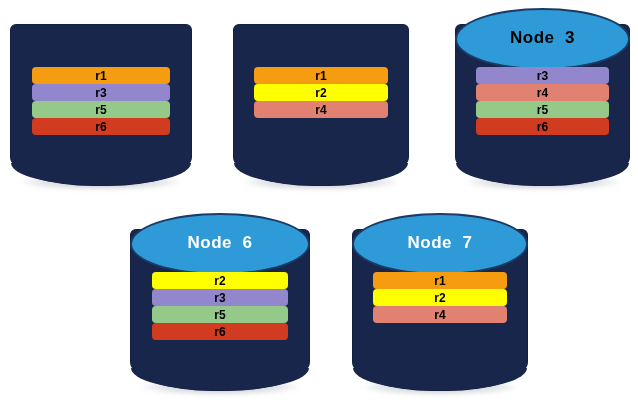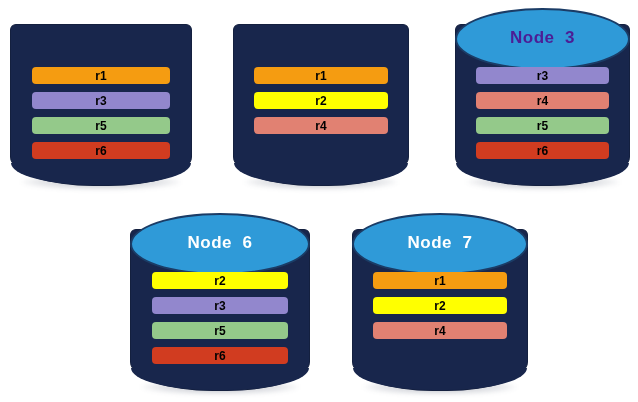--- a/index.html
+++ b/index.html
@@ -88,21 +88,20 @@
   }
 
   
   .replicas {
     position: absolute;
     left: 0;
     right: 0;
     top: 58px;
     display: flex;
     flex-direction: column;
-    gap: 8px;
     padding: 1px 12%;
     box-sizing: border-box;
     z-index: 3;
   }
 
   .replica {
     height: 17px;
     border-radius: 4px;
     display: flex;
     align-items: center;
@@ -142,21 +141,21 @@
       <div class="replicas">
         <div class="replica" style="background: rgb(245, 156, 17); color: rgb(0, 0, 0);">r1</div>
         <div class="replica" style="background: rgb(255, 255, 0); color: rgb(0, 0, 0);">r2</div>
         <div class="replica" style="background: rgb(225, 129, 114); color: rgb(0, 0, 0);">r4</div>
       </div>
     </div>
     <div class="node" id="node-3">
       <div class="cyl-shadow"></div>
       <div class="cyl-body" style="background: rgb(24, 38, 76);"></div>
       <div class="cyl-top" style="background: rgb(47, 154, 216); border-color: rgb(27, 60, 102);">
-        <div class="node-label" style="color: #4c1d95;">Node  3</div>
+        <div class="node-label" style="color: #000000;">Node  3</div>
       </div>
       <div class="replicas">
         <div class="replica" style="background: rgb(146, 135, 205); color: rgb(0, 0, 0);">r3</div>
         <div class="replica" style="background: rgb(225, 129, 114); color: rgb(0, 0, 0);">r4</div>
         <div class="replica" style="background: rgb(148, 201, 138); color: rgb(0, 0, 0);">r5</div>
         <div class="replica" style="background: rgb(209, 60, 32); color: rgb(0, 0, 0);">r6</div>
       </div>
     </div>
     <div class="node" id="node-4">
       <div class="cyl-shadow"></div>

